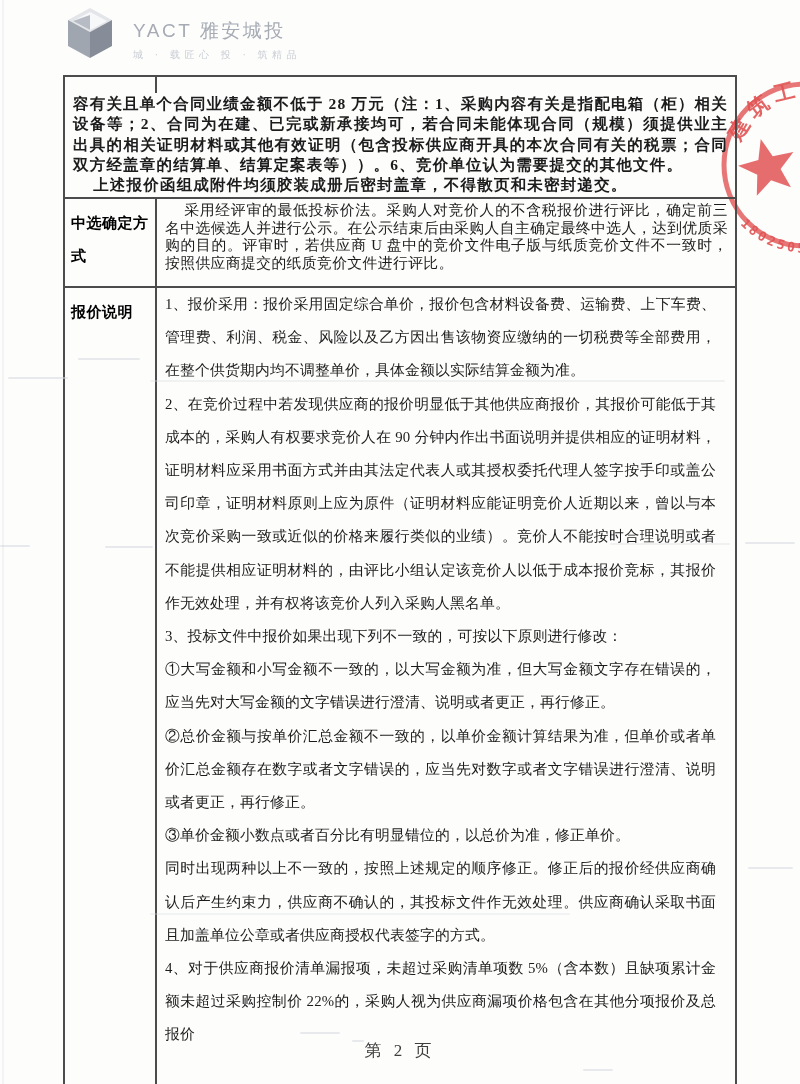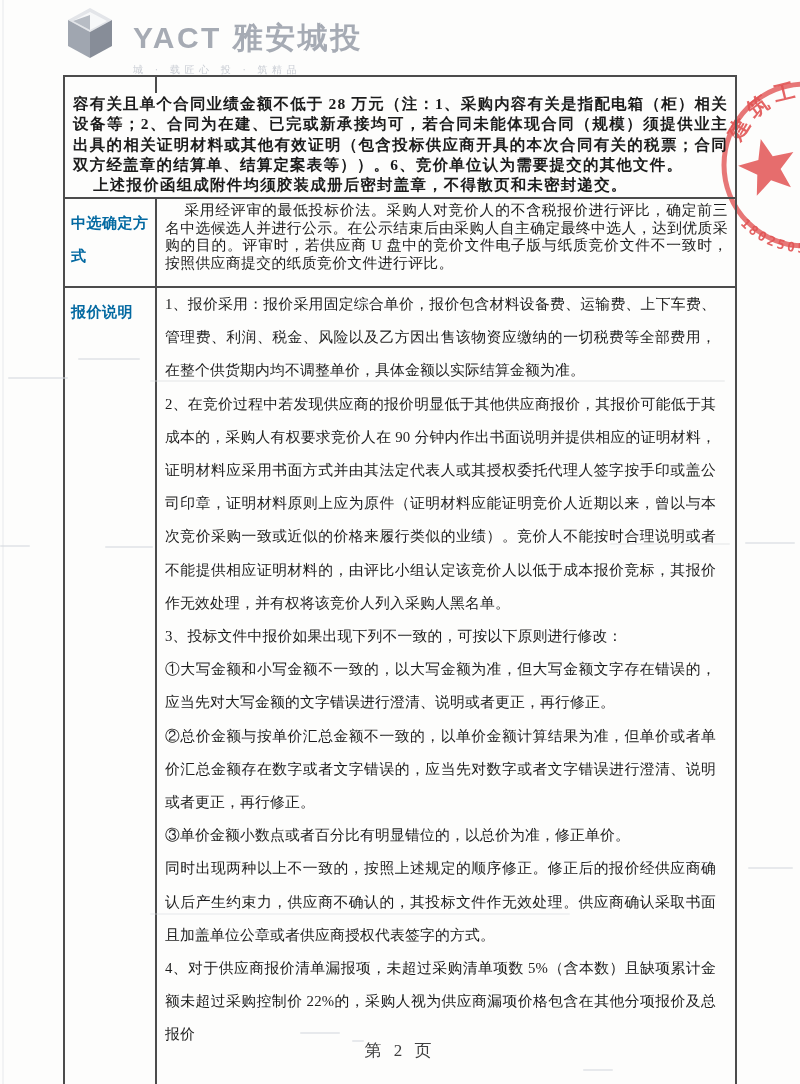--- a/index.html
+++ b/index.html
@@ -11,21 +11,21 @@
     font-family:"Liberation Serif","DejaVu Serif",serif;
     color:#1e1e1e;
   }
 
   
   .letterhead { position:absolute; left:66px; top:6px; display:flex; }
   .cube-wrap { width:48px; height:54px; }
   .brand-block { margin-left:19px; padding-top:12px; }
   .brand-name {
     font-family:"Liberation Sans","DejaVu Sans",sans-serif;
-    font-size:30px; font-weight:bold; color:#a6abb4; letter-spacing:2.5px;
+    font-size:19px; font-weight:normal; color:#a6abb4; letter-spacing:2.5px;
     white-space:nowrap;
   }
   .brand-tagline {
     margin-top:4px; font-family:"Liberation Sans","DejaVu Sans",sans-serif;
     font-size:10px; color:#c9cdd4; letter-spacing:4.5px; white-space:nowrap;
   }
 
   
   .seal { position:absolute; left:675px; top:65px; opacity:.92; }
 
@@ -33,21 +33,21 @@
   .terms-table {
     position:absolute; left:63px; top:75px; width:674px;
     border:2px solid #4c4c4c;
   }
   .trow { display:flex; border-bottom:2px solid #4c4c4c; overflow:hidden; }
   .trow:last-child { border-bottom:none; }
   .r1 { height:122px;flex-direction:column; } .r2 { height:89px; } .r3 { height:908px; }
   .label-cell {
     width:92px; min-width:92px; border-right:2px solid #4c4c4c;
     padding:8px 6px; font-weight:bold; font-size:15px; letter-spacing:.5px;
-    line-height:2.2; color:#0369a1;
+    line-height:2.2; color:#000000;
   }
   .content-cell { flex:1; overflow:hidden; }
   .para { text-align:justify; color:#1c1c1c; }
   .ind1 { text-indent:1.3em; }
   .bold { font-weight:bold; }
 
   .r1 .content-cell { padding:1px 7px 0 8px; }
   .r1 .para { font-weight:bold; font-size:15.5px; line-height:20.3px; letter-spacing:1.2px; }
 
   .r2 .content-cell { padding:3px 7px 0 8px; }

